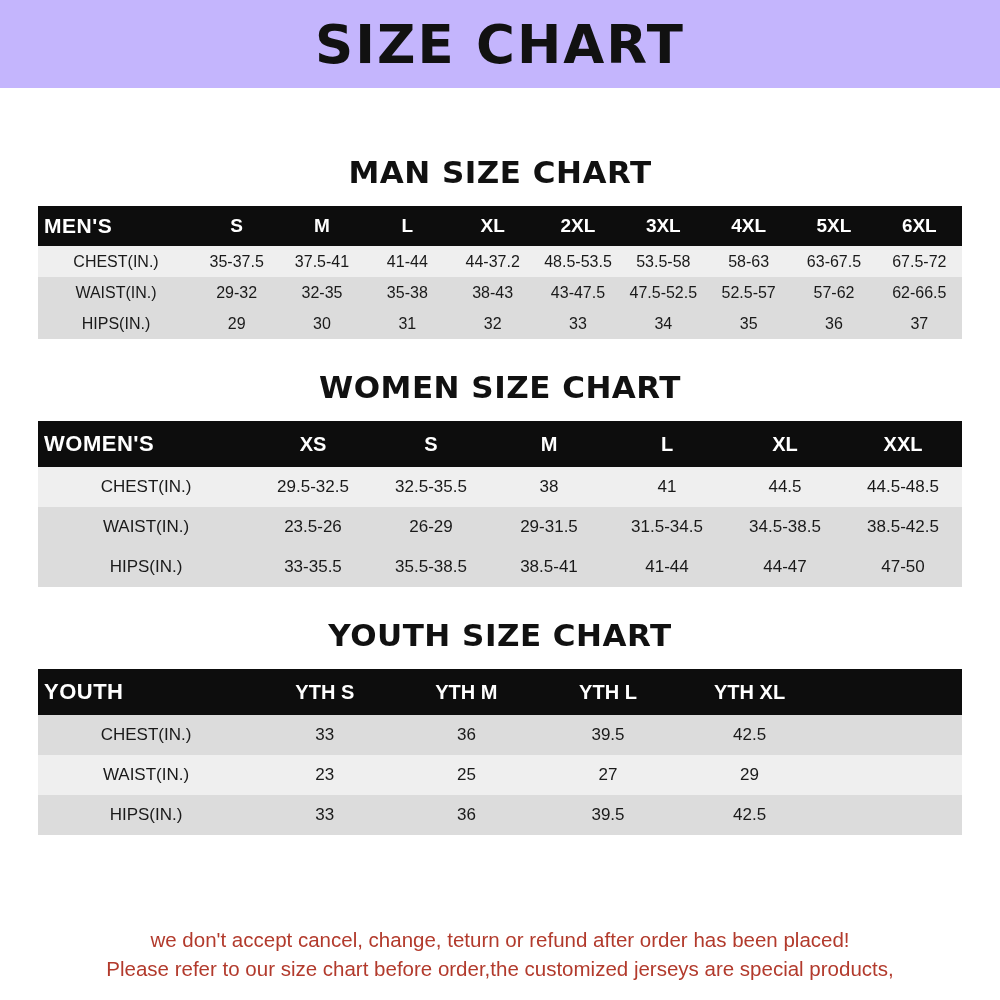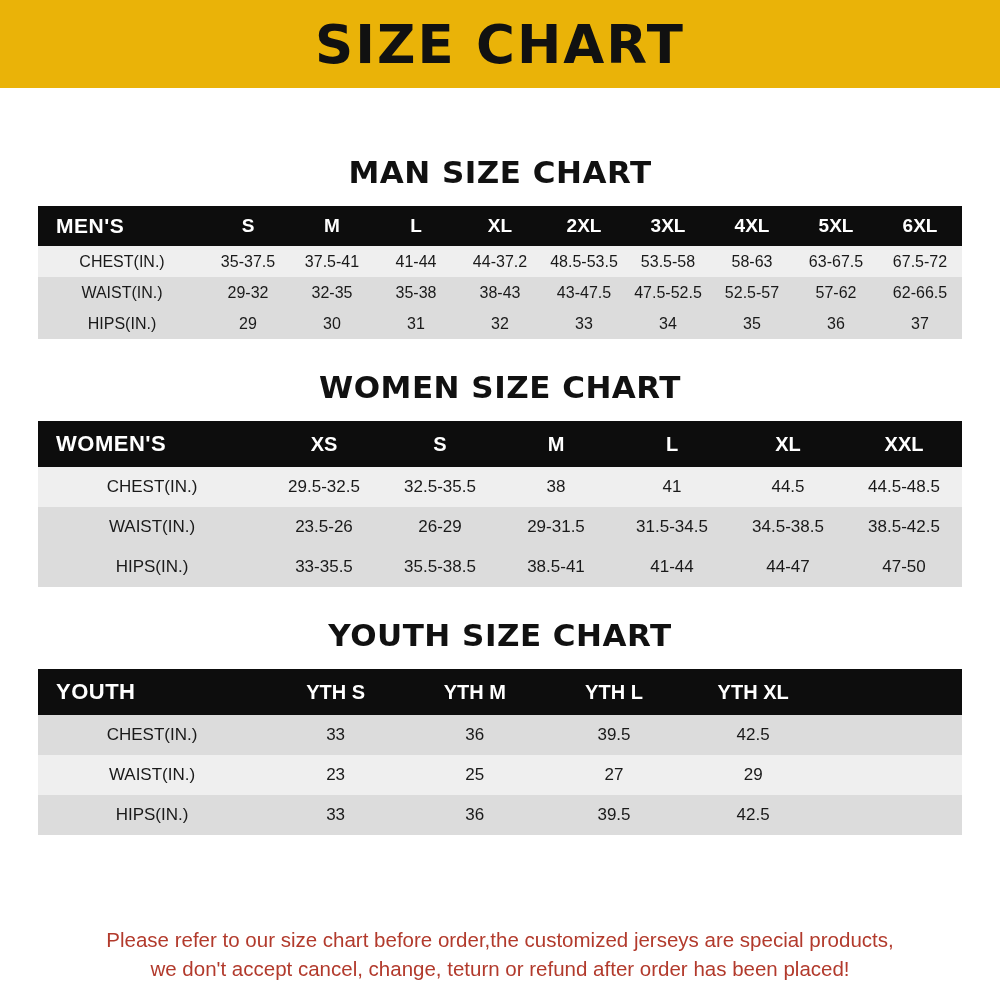--- a/index.html
+++ b/index.html
@@ -16,21 +16,21 @@
   .page {
     width: 1000px;
     height: 1000px;
     position: relative;
     display: flex;
     flex-direction: column;
     box-sizing: border-box;
   }
   
   .banner {
-    background: #eab308;
+    background: #c4b5fd;
     height: 88px;
     display: flex;
     align-items: center;
     justify-content: center;
     flex: 0 0 auto;
   }
   .banner-title {
     font-family: "DejaVu Sans", sans-serif;
     font-weight: bold;
     font-size: 53px;
@@ -76,21 +76,21 @@
   table.sz thead th {
     color: #ffffff;
     font-weight: bold;
     font-size: 19px;
     height: 40px;
     vertical-align: middle;
     text-align: center;
   }
   table.sz thead th.rowhead {
     text-align: left;
-    padding-left: 18px;
+    padding-left: 6px;
     font-size: 21px;
     letter-spacing: 0.5px;
   }
   
   table.sz tbody td {
     font-size: 16px;
     color: #1a1a1a;
     height: 31px;
     text-align: center;
     vertical-align: middle;
@@ -282,17 +282,17 @@
             <td>42.5</td>
             <td></td>
           </tr>
         </tbody>
       </table>
     </div>
 
   </div>
 
   <div class="footer-note">
+    <span>we don't accept cancel, change, teturn or refund after order has been placed!</span>
     <span>Please refer to our size chart before order,the customized jerseys are special products,</span>
-    <span>we don't accept cancel, change, teturn or refund after order has been placed!</span>
   </div>
 
 </div>
 
 </body></html>

